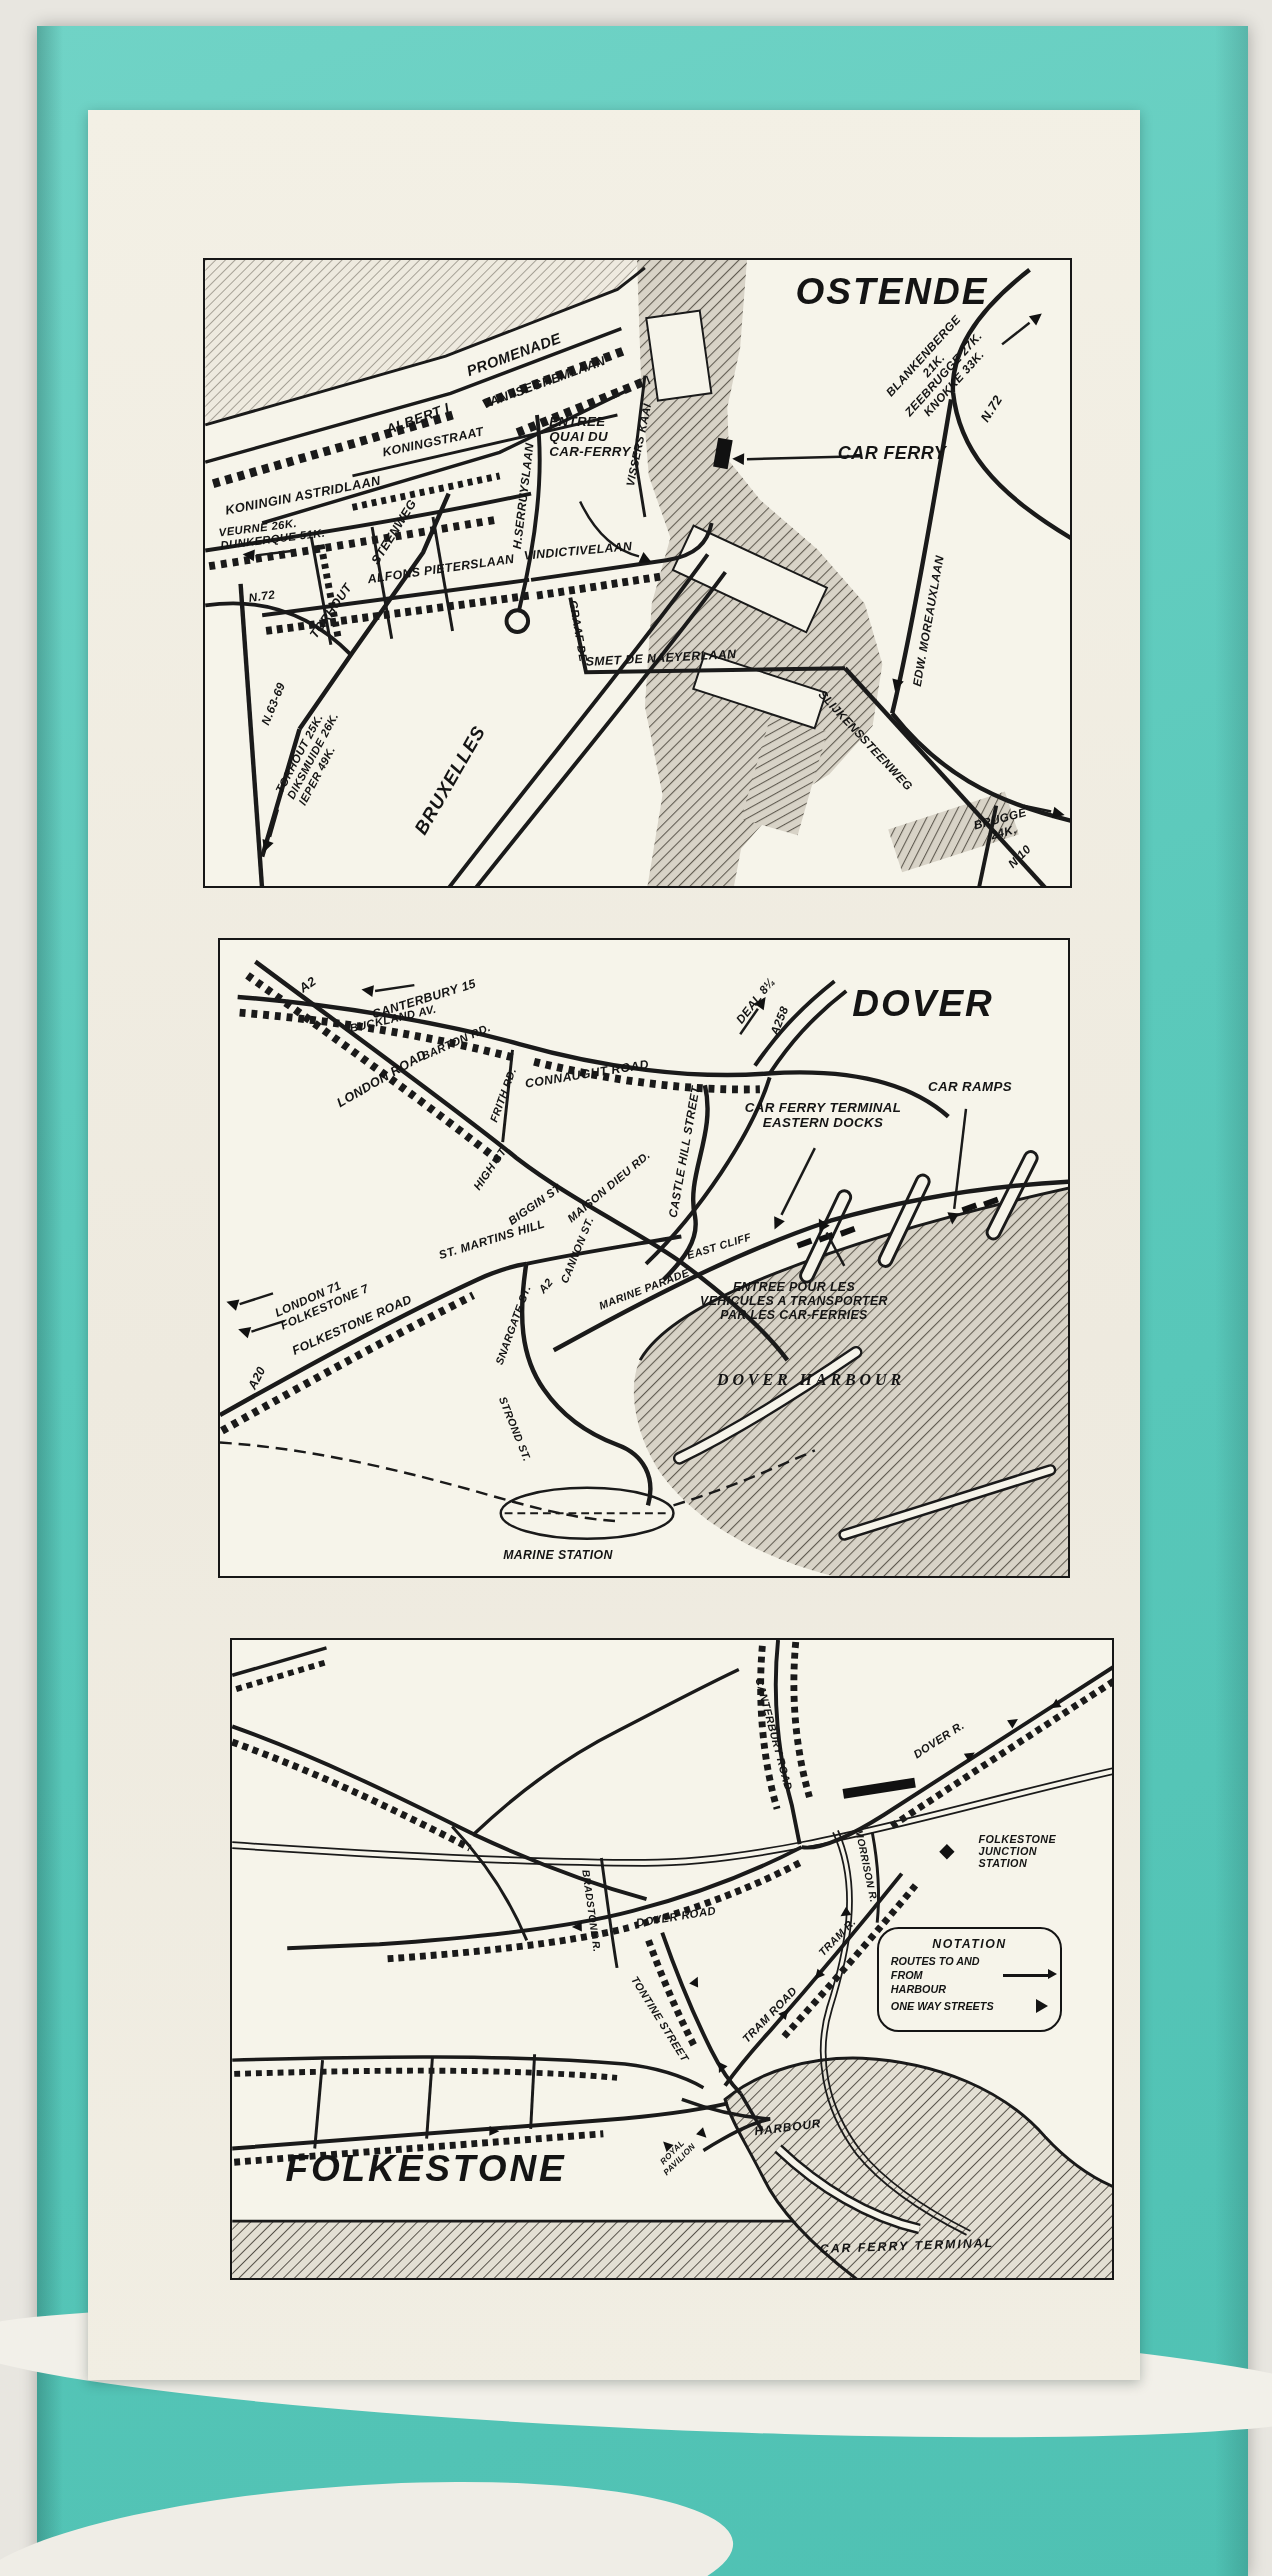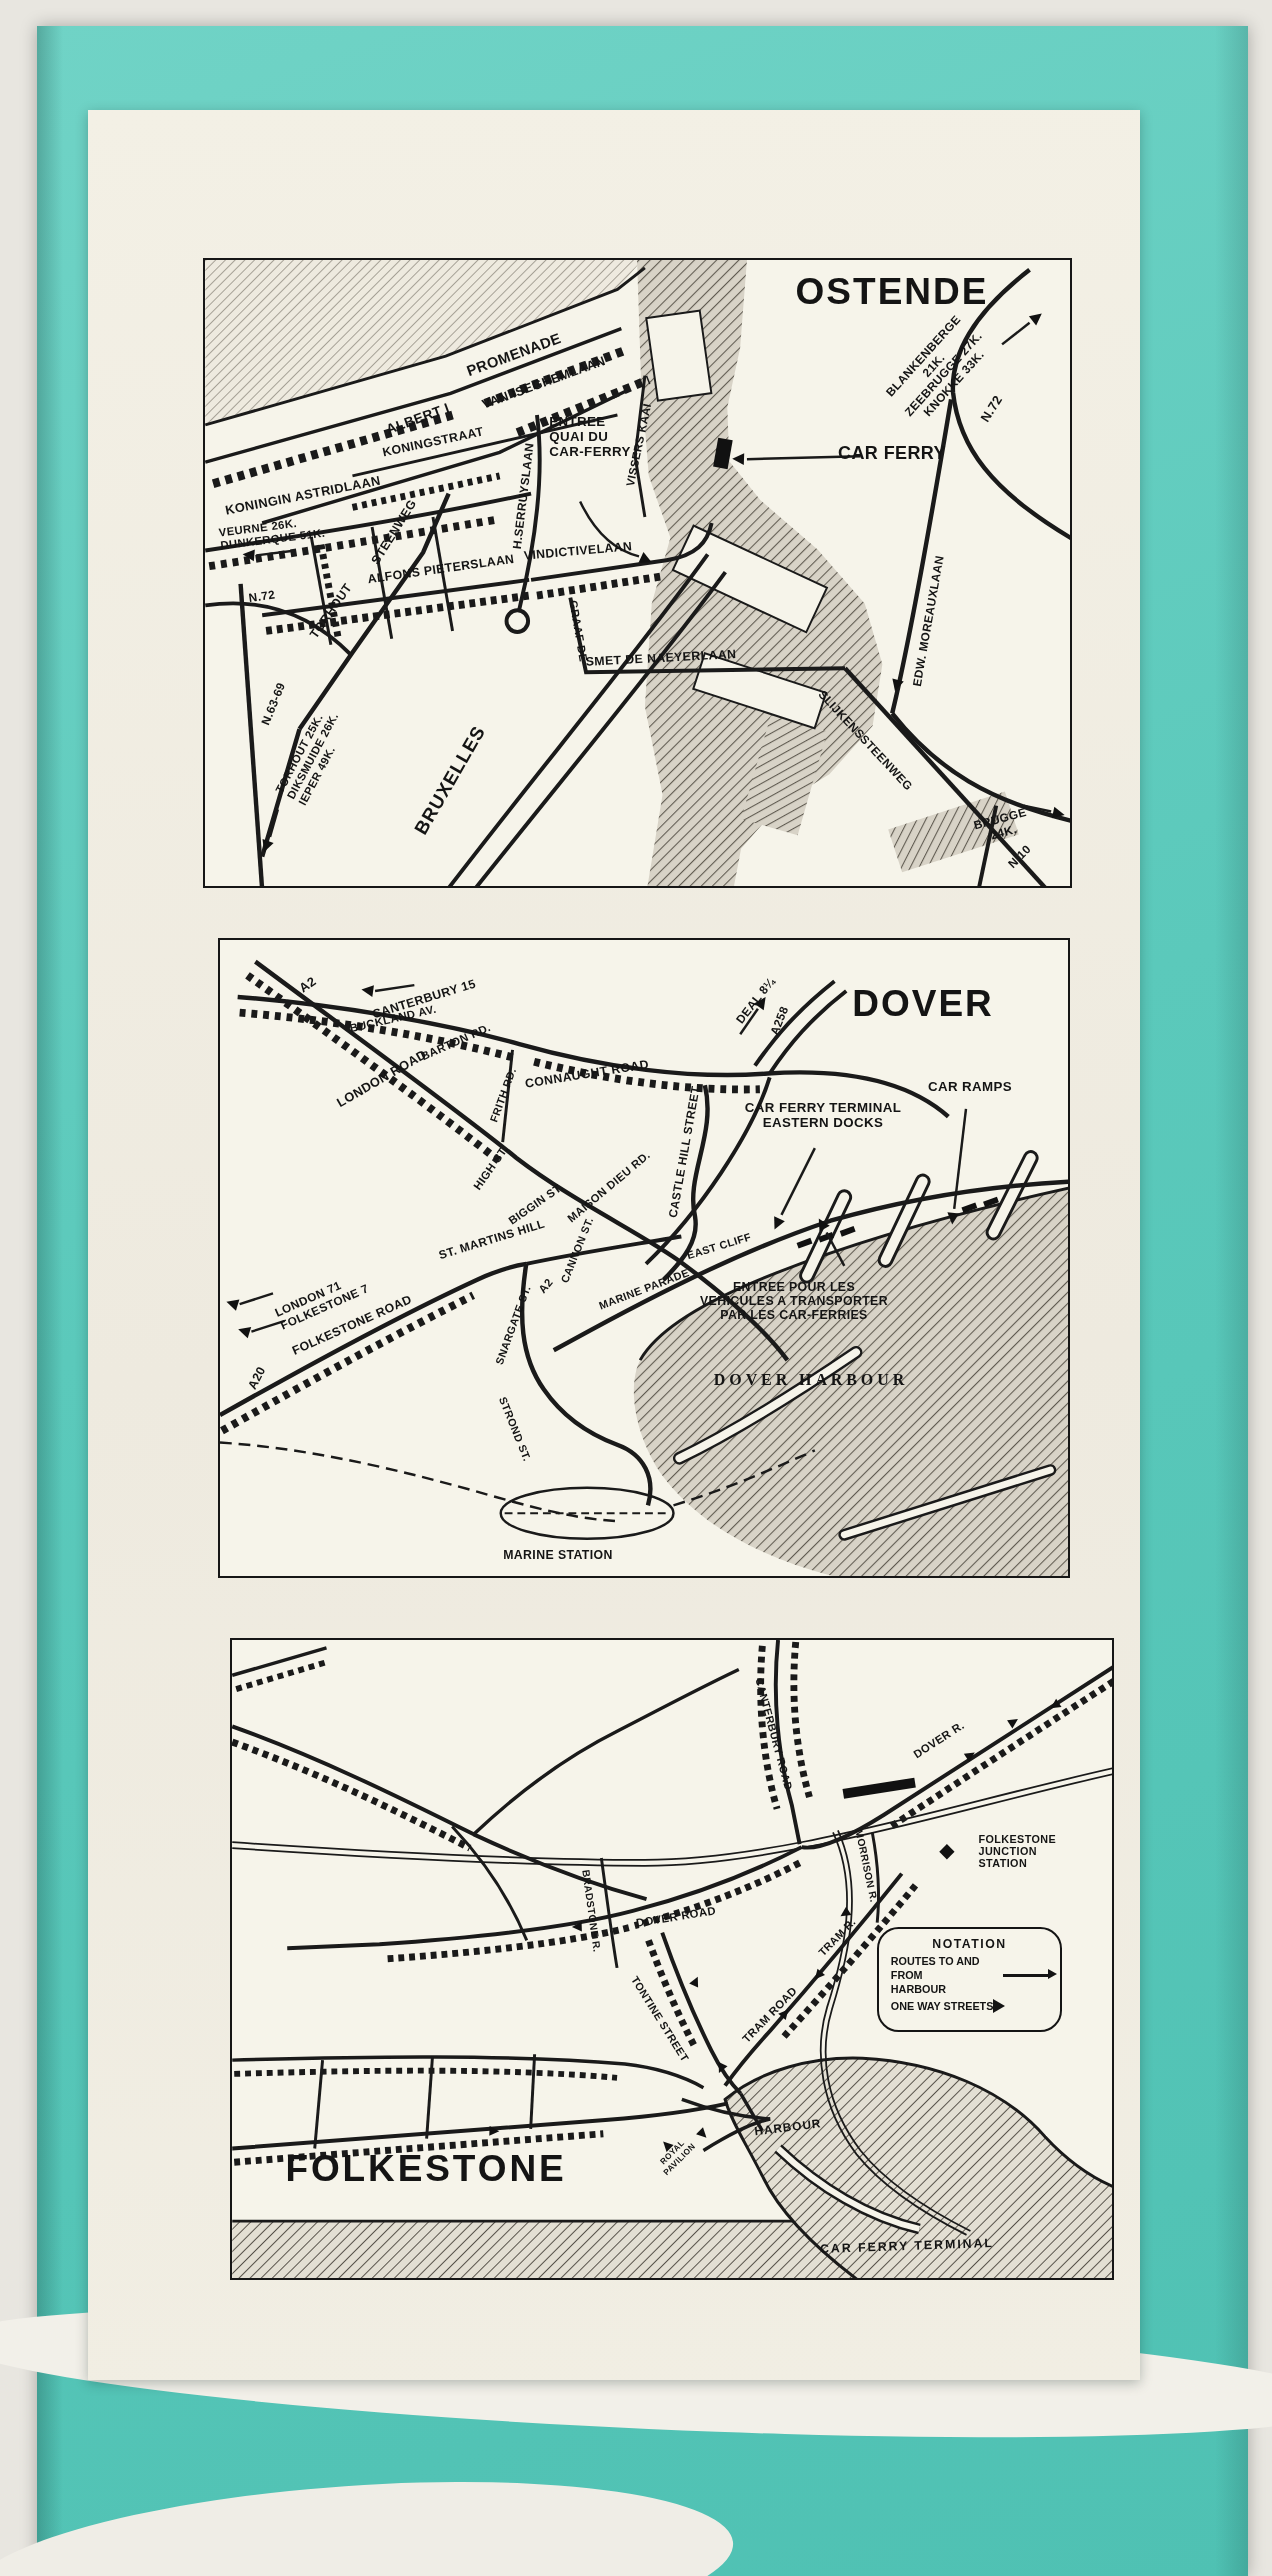--- a/index.html
+++ b/index.html
@@ -11,34 +11,34 @@
 .edgeL{position:absolute;left:0;top:0;width:25.5px;height:100%;
   background:linear-gradient(90deg,rgba(15,60,54,.28),rgba(15,60,54,0));}
 .edgeR{position:absolute;right:0;top:0;width:33px;height:100%;
   background:linear-gradient(270deg,rgba(15,60,54,.18),rgba(15,60,54,0));}
 .wave1{position:absolute;left:-88px;top:2289px;width:1404px;height:114px;background:#f2f0e9;
   border-radius:50%;transform:rotate(2.6deg);}
 .wave2{position:absolute;left:-69px;top:2460px;width:766px;height:167px;background:#efede6;
   border-radius:50%;transform:rotate(-4deg);}
 .paper{position:absolute;left:51px;top:84px;width:1052px;height:2270px;
   background:linear-gradient(178deg,#f3f0e5 0%,#eeeadf 55%,#f1eee3 100%);
-  box-shadow:0 2.9px 11.8px rgba(0,30,25,.28);}
+  box-shadow:0 2.9px 11.8px rgba(0,30,25,.28);font-style:italic;}
 .map{position:absolute;border:2.9px solid #161616;background:#f6f4ea;overflow:hidden}
 .map svg{position:absolute;left:0;top:0;display:block}
 .lbl{position:absolute;font-weight:bold;color:#141414;white-space:pre-line;line-height:1.15;
   letter-spacing:0.4px;transform:translate(-50%,-50%) rotate(var(--r,0deg));text-align:center;}
 .title{font-size:37px;letter-spacing:2px;line-height:1}
 .serif{font-family:"Liberation Serif",serif;letter-spacing:3.9px}
 .left{text-align:left}
 .num{position:absolute;left:0;right:0;top:2403px;text-align:center;font-size:25.5px;color:#33504b;
   letter-spacing:2px;white-space:pre;font-weight:normal}
 .notation{position:absolute;left:645px;top:287px;width:185px;height:105px;border:2.9px solid #141414;
   border-radius:21.6px;background:#f6f4ea;padding:8.8px 11.8px 5.9px;display:flex;flex-direction:column;gap:2.9px}
 .ntitle{font-size:12.3px;font-weight:bold;text-align:center;letter-spacing:1.5px;color:#141414}
-.nrow{display:flex;align-items:center;justify-content:flex-start;font-size:10.8px;font-weight:bold;
+.nrow{display:flex;align-items:center;justify-content:space-between;font-size:10.8px;font-weight:bold;
   line-height:1.3;color:#141414}
 .arrshaft{display:inline-block;width:45px;height:2.9px;background:#141414;position:relative;flex:none}
 .arrhead{position:absolute;right:-8.8px;top:-4.9px;width:0;height:0;border-left:9.8px solid #141414;
   border-top:5.9px solid transparent;border-bottom:5.9px solid transparent}
 .tri{display:inline-block;width:0;height:0;border-left:12.8px solid #141414;border-top:7.9px solid transparent;
   border-bottom:7.9px solid transparent;flex:none}
 </style>
 </head>
 <body>
 

